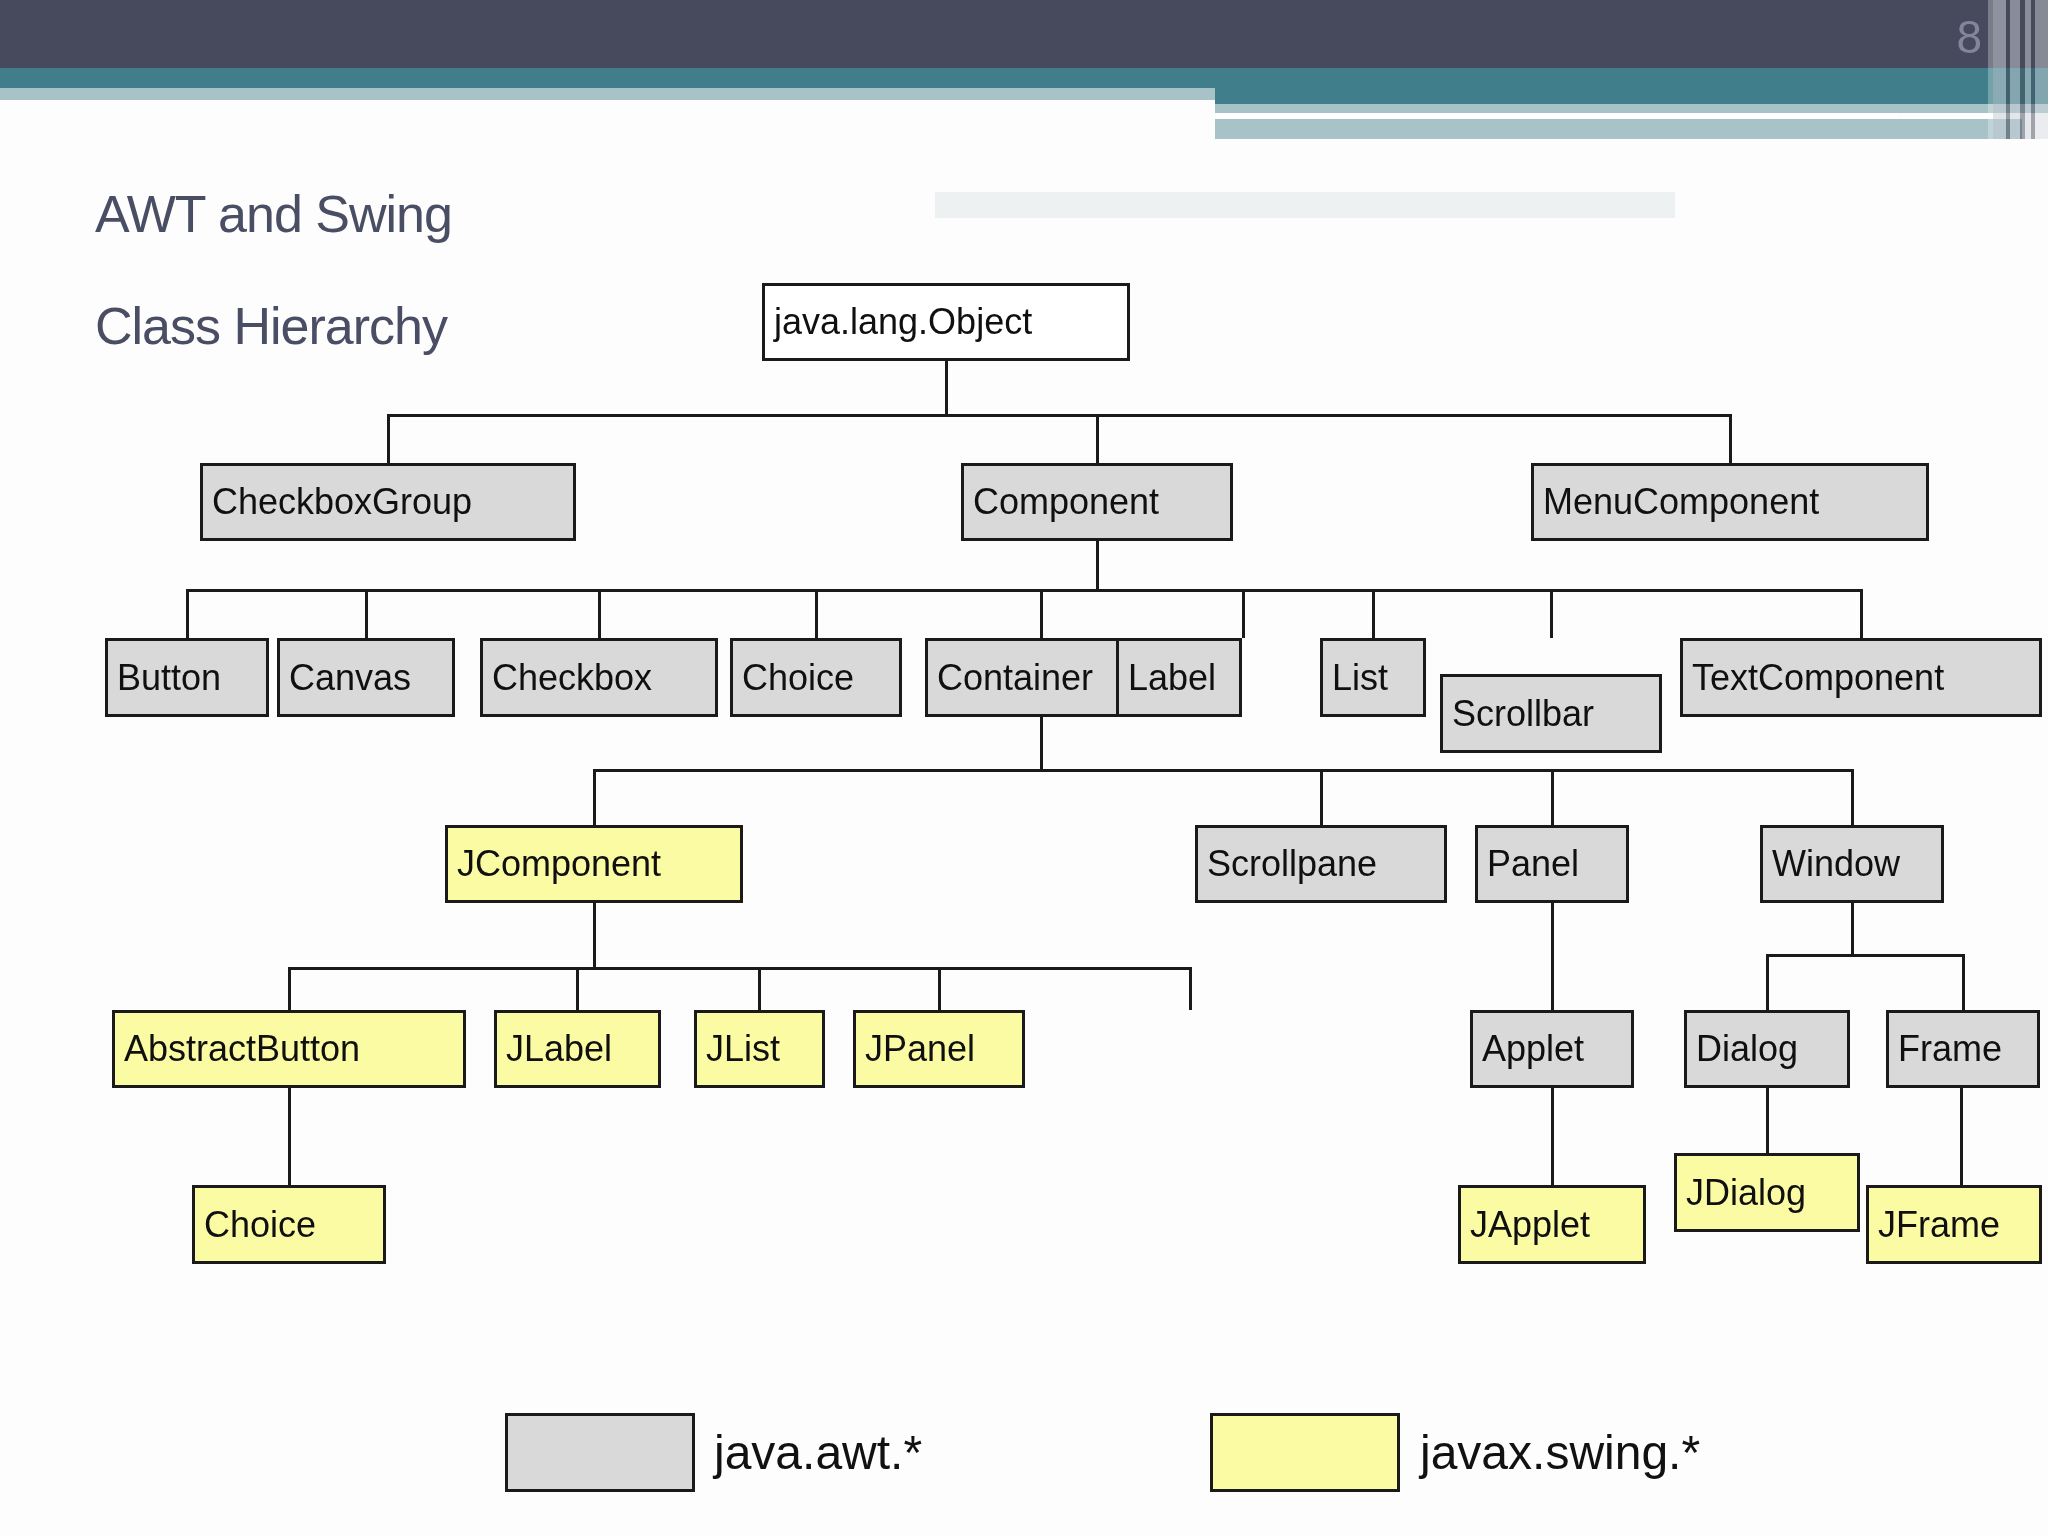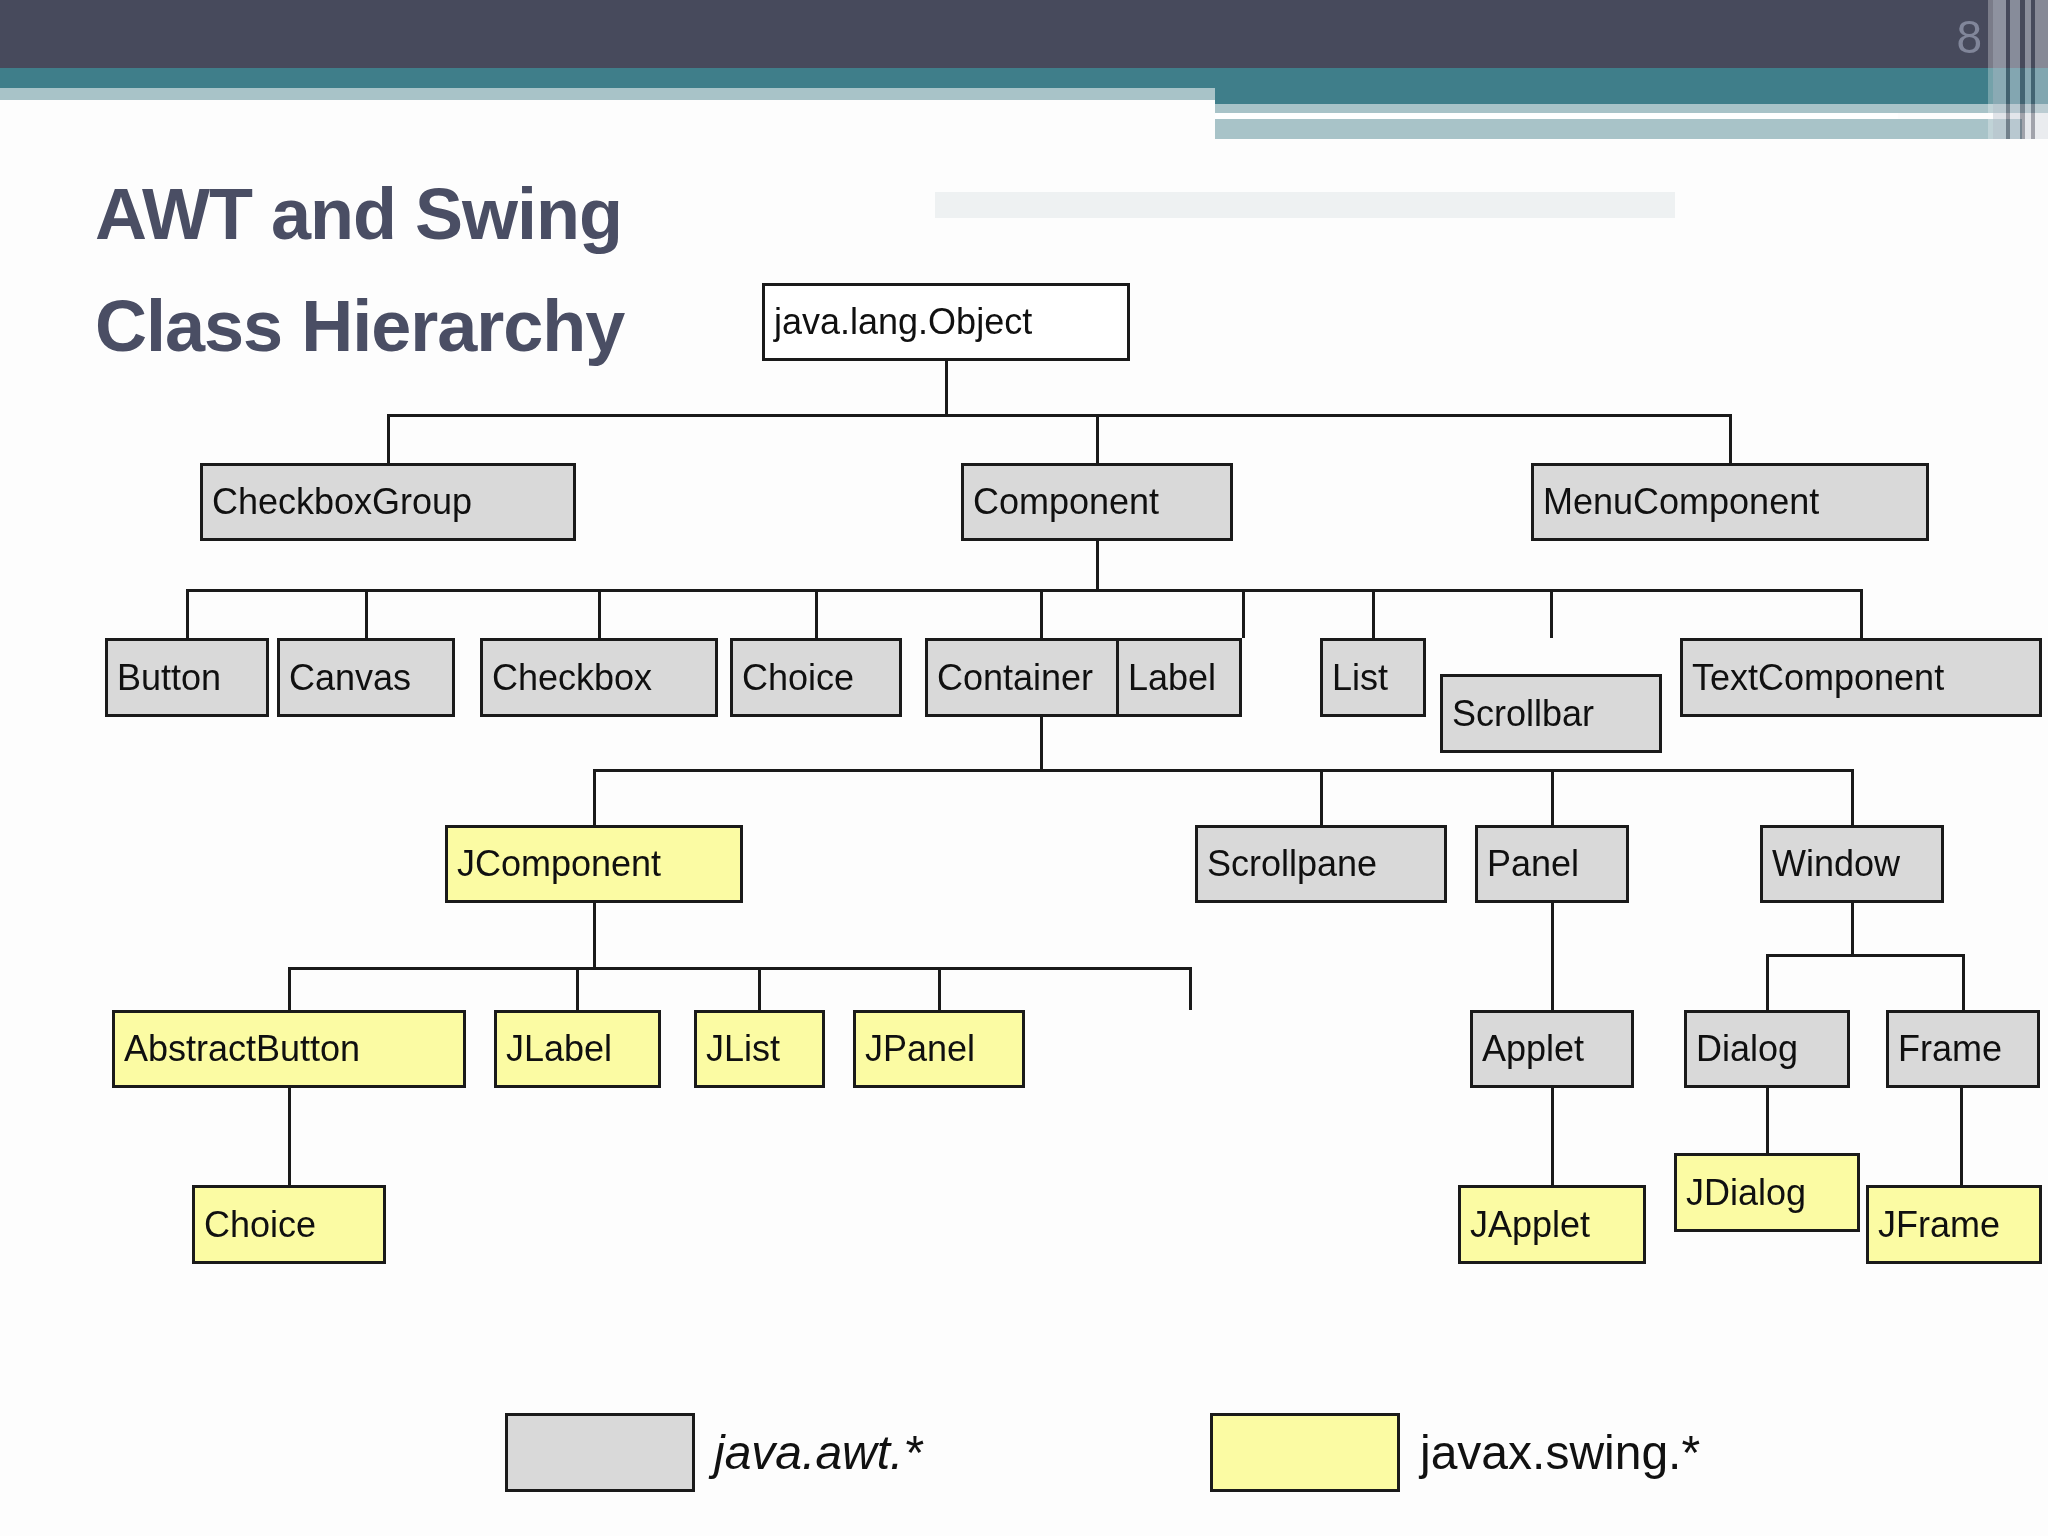--- a/index.html
+++ b/index.html
@@ -25,21 +25,21 @@
   .s5{left:2020px;width:5px;background:rgba(70,73,90,0.5);}
   .s6{left:2025px;width:6px;background:rgba(205,209,218,0.5);}
   .s7{left:2031px;width:4px;background:rgba(70,73,90,0.5);}
   .s8{left:2035px;width:13px;background:rgba(210,214,222,0.45);}
   .page-number{
     right:66px;top:10px;font-size:46px;color:var(--pagenum,#81869a);
   }
   
   .title{
     left:95px;top:158px;color:var(--title,#4a4e64);
-    font-size:72px;line-height:112px;letter-spacing:-1px;font-weight:bold;
+    font-size:52px;line-height:112px;letter-spacing:-1px;
   }
   
   #diagram{position:absolute;left:0;top:0;width:2048px;height:1536px;}
   .node{
     position:absolute;box-sizing:border-box;z-index:2;
     border:3px solid var(--line,#1a1a1a);
     display:flex;align-items:center;padding-left:9px;
     font-size:36px;color:#101010;white-space:nowrap;overflow:hidden;
     background:#ffffff;
   }
@@ -51,21 +51,21 @@
   .legend-swatch{
     position:absolute;top:1413px;width:190px;height:79px;box-sizing:border-box;
     border:3px solid var(--line,#1a1a1a);
   }
   .legend-swatch.awt{left:505px;background:var(--awt,#d9d9d9);}
   .legend-swatch.swing{left:1210px;background:var(--swing,#fbfba3);}
   .legend-label{
     position:absolute;top:1413px;height:79px;line-height:79px;
     font-size:48px;color:#111111;white-space:nowrap;
   }
-  .legend-label.awt{left:714px;font-style:italic;}
+  .legend-label.awt{left:714px;}
   .legend-label.swing{left:1420px;}
 </style>
 </head>
 <body>
 
 <div class="slide">
 
   <div class="abs bar-dark"></div>
   <div class="abs bar-teal"></div>
   <div class="abs bar-teal-right"></div>

